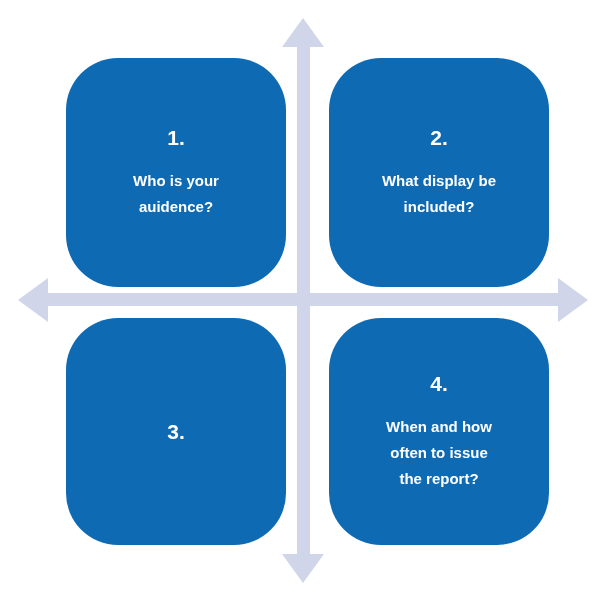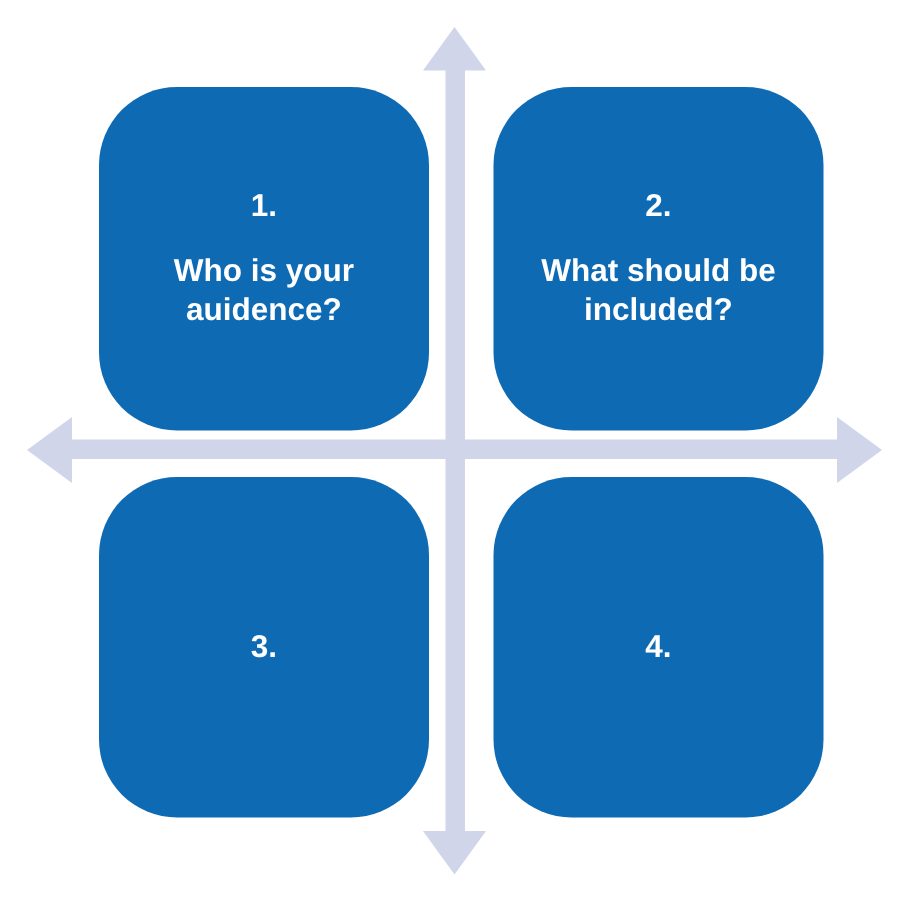--- a/index.html
+++ b/index.html
@@ -79,21 +79,21 @@
   .q2 { left: 329px; top: 58px;  height: 229px; }
   .q3 { left: 66px;  top: 318px; height: 227px; }
   .q4 { left: 329px; top: 318px; height: 227px; }
 
   .num {
     font-size: 21px;
     font-weight: 700;
     line-height: 26px;
   }
   .question {
-    font-size: 21px;
+    font-size: 15px;
     font-weight: 700;
     line-height: 26px;
     white-space: pre-line;
   }
 </style>
 </head>
 <body>
 
 <div class="canvas">
 
@@ -105,25 +105,28 @@
   <div class="axis-part tri tri-right"></div>
 
   <div class="box q1">
     <div class="num">1.</div>
     <div class="question">Who is your
 auidence?</div>
   </div>
 
   <div class="box q2">
     <div class="num">2.</div>
-    <div class="question">What should be
+    <div class="question">What display be
 included?</div>
   </div>
 
   <div class="box q3">
     <div class="num">3.</div>
   </div>
 
   <div class="box q4">
     <div class="num">4.</div>
+    <div class="question">When and how
+often to issue
+the report?</div>
   </div>
 
 </div>
 
 </body></html>

